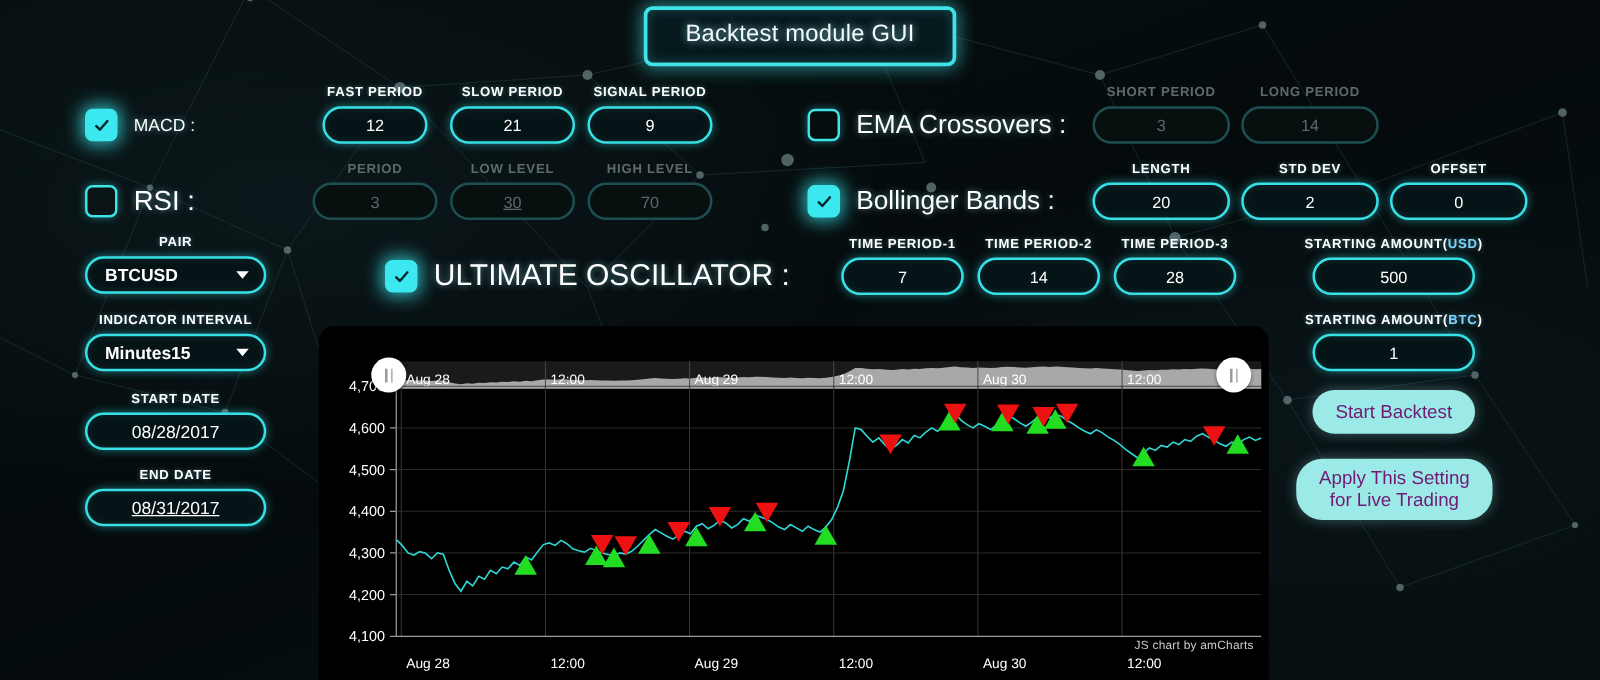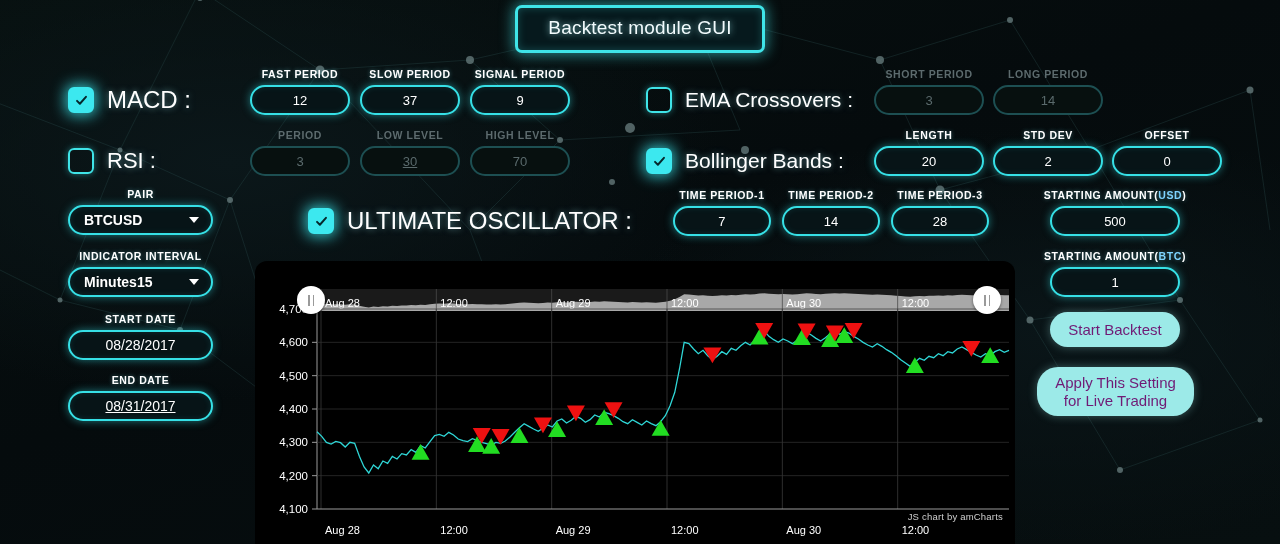--- a/index.html
+++ b/index.html
@@ -170,29 +170,29 @@
     <div class="title-box">Backtest module GUI</div>
   </div>
 
   <div class="row" style="left:68px; top:68px;">
     <div style="display:flex; align-items:center; height:30px; width:150px;">
       <div class="cbox on">
         <svg class="tick" viewBox="0 0 16 16">
           <path d="M2.5 8.5 L6 12 L13.5 3.5" stroke="#05282c" stroke-width="2.4" fill="none" stroke-linecap="round" stroke-linejoin="round"></path>
         </svg>
       </div>
-      <span class="ind-name" style="font-size:24px;">MACD :</span>
+      <span class="ind-name" style="font-size:14px;">MACD :</span>
     </div>
     <div class="fld" style="margin-left:32px; width:100px;">
       <span class="fld-label">FAST PERIOD</span>
-      <div class="pill" style="width:100px;">12</div>
+      <div class="pill" style="width:84px;">12</div>
     </div>
     <div class="fld" style="margin-left:10px; width:100px;">
       <span class="fld-label">SLOW PERIOD</span>
-      <div class="pill" style="width:100px;">37</div>
+      <div class="pill" style="width:100px;">21</div>
     </div>
     <div class="fld" style="margin-left:10px; width:100px;">
       <span class="fld-label">SIGNAL PERIOD</span>
       <div class="pill" style="width:100px;">9</div>
     </div>
   </div>
 
   <div class="row" style="left:68px; top:129px;">
     <div style="display:flex; align-items:center; height:30px; width:150px;">
       <div class="cbox off">

